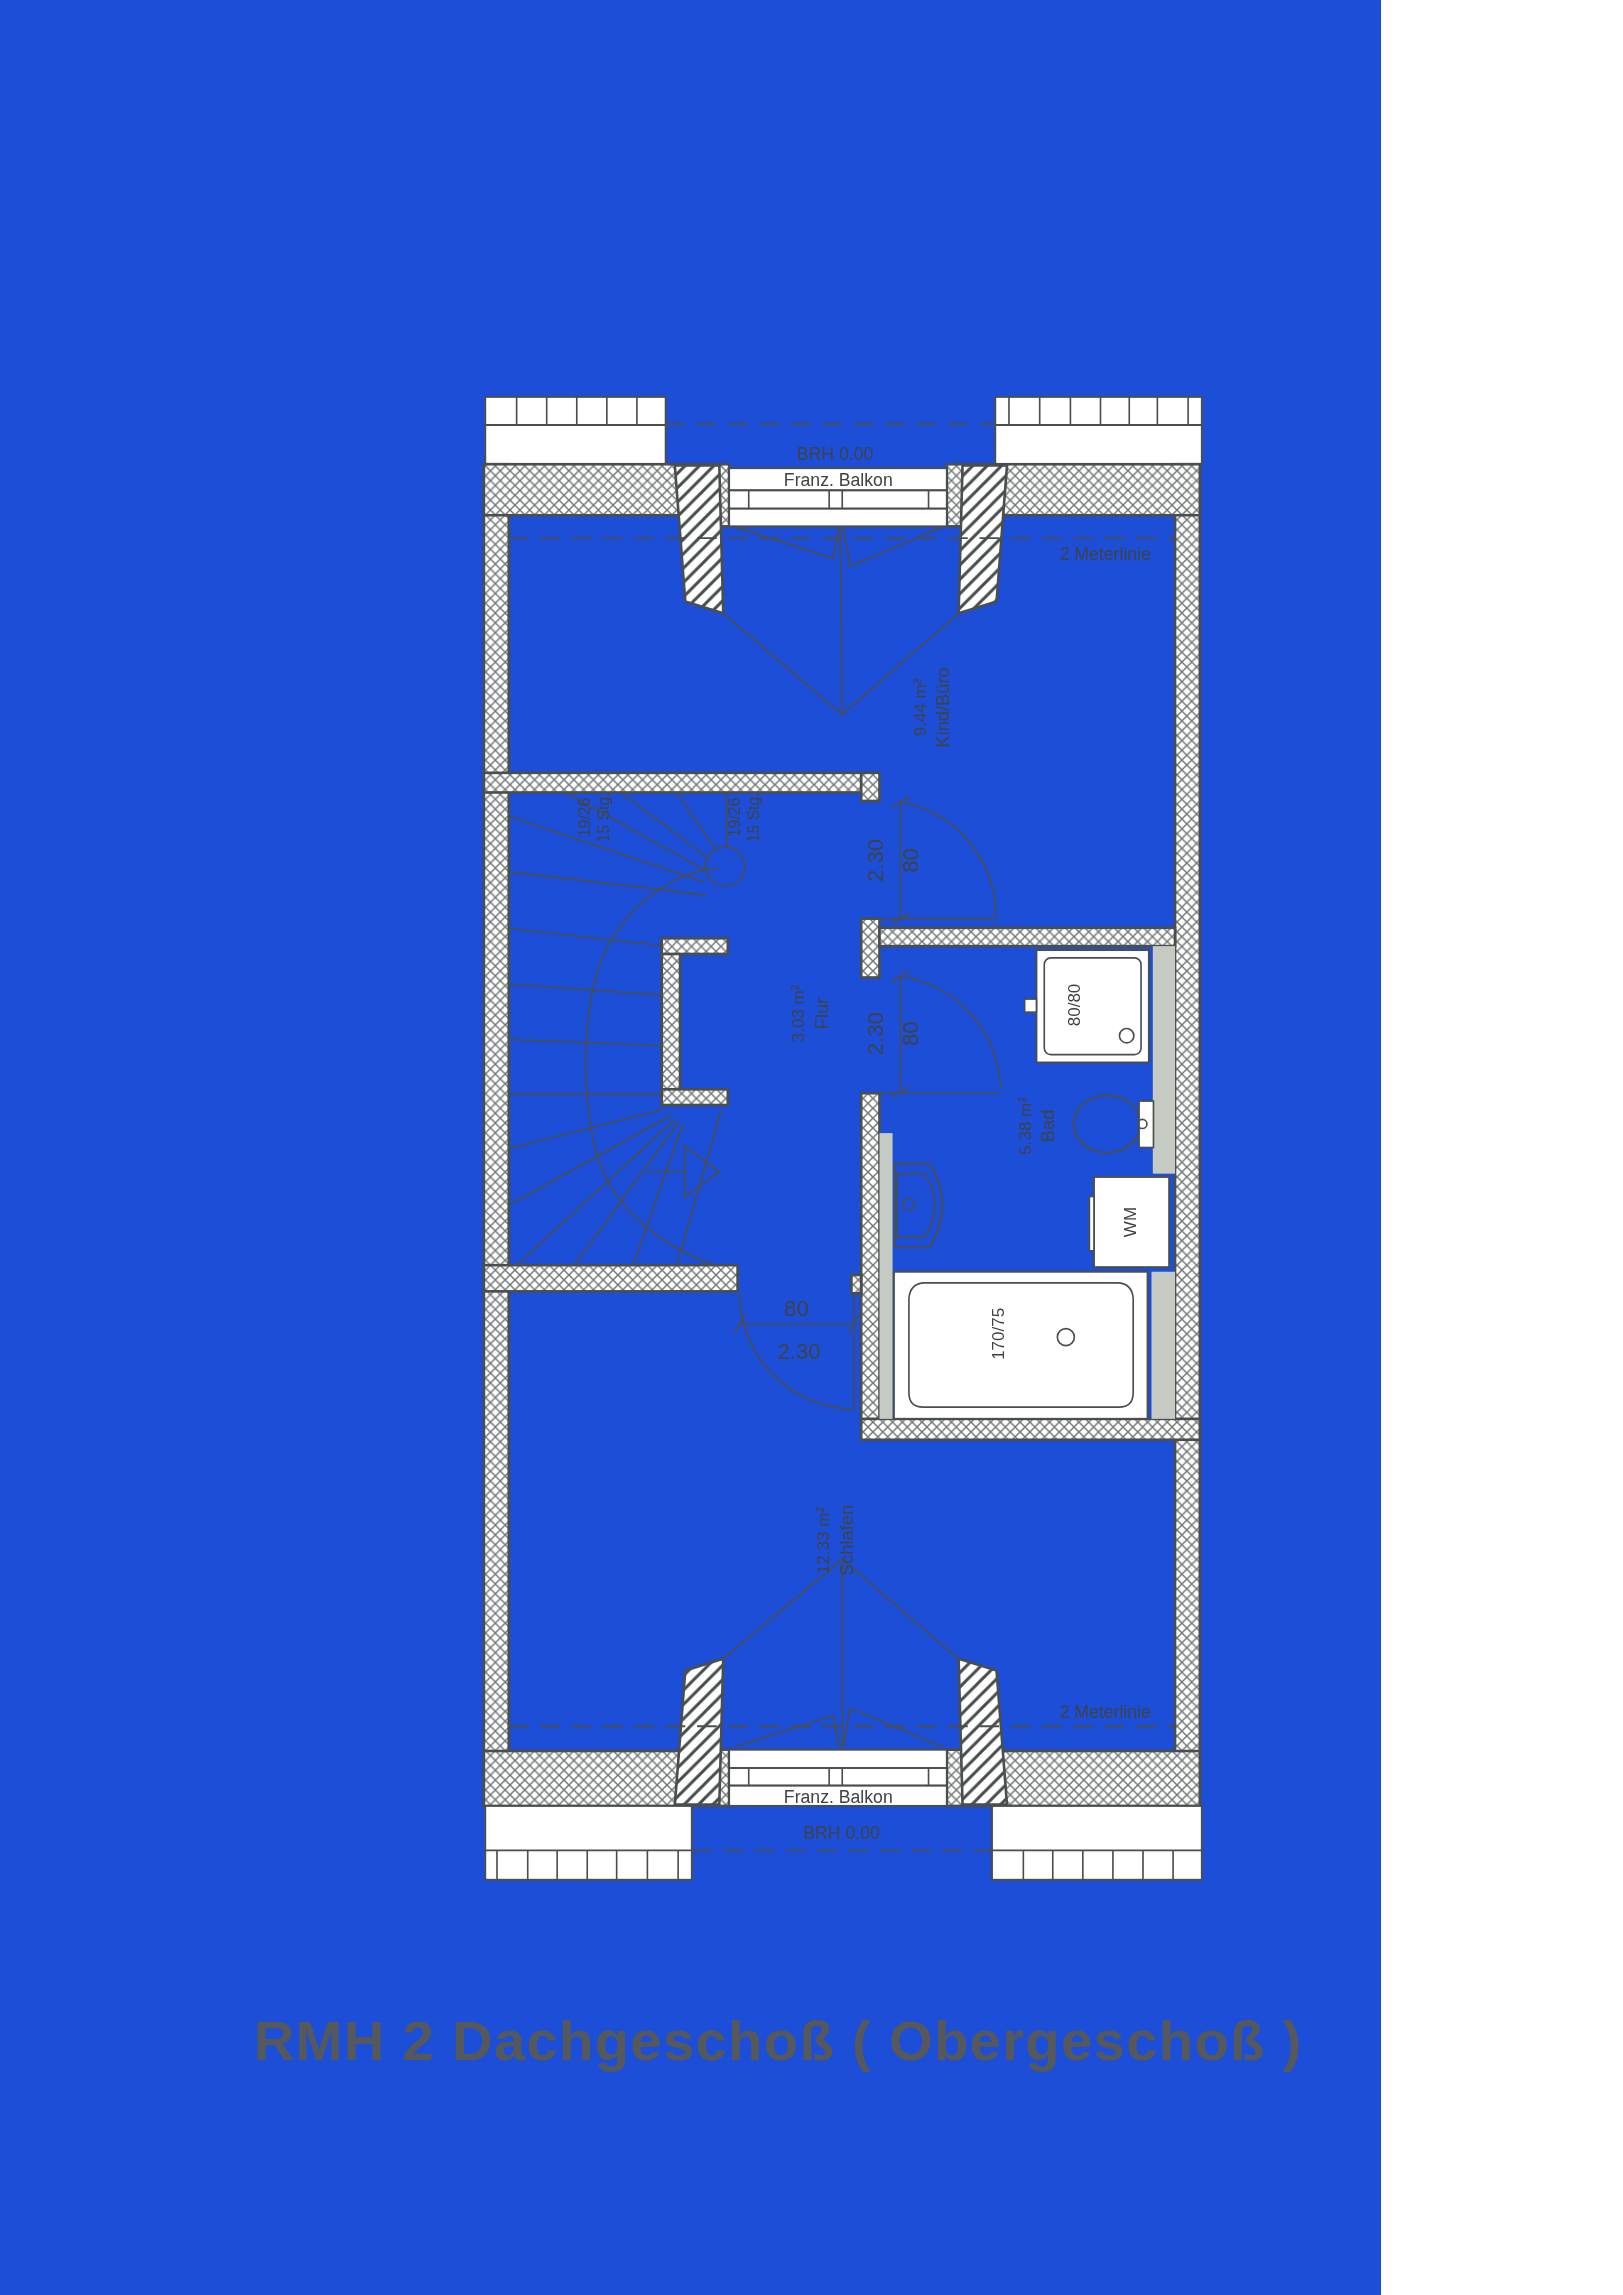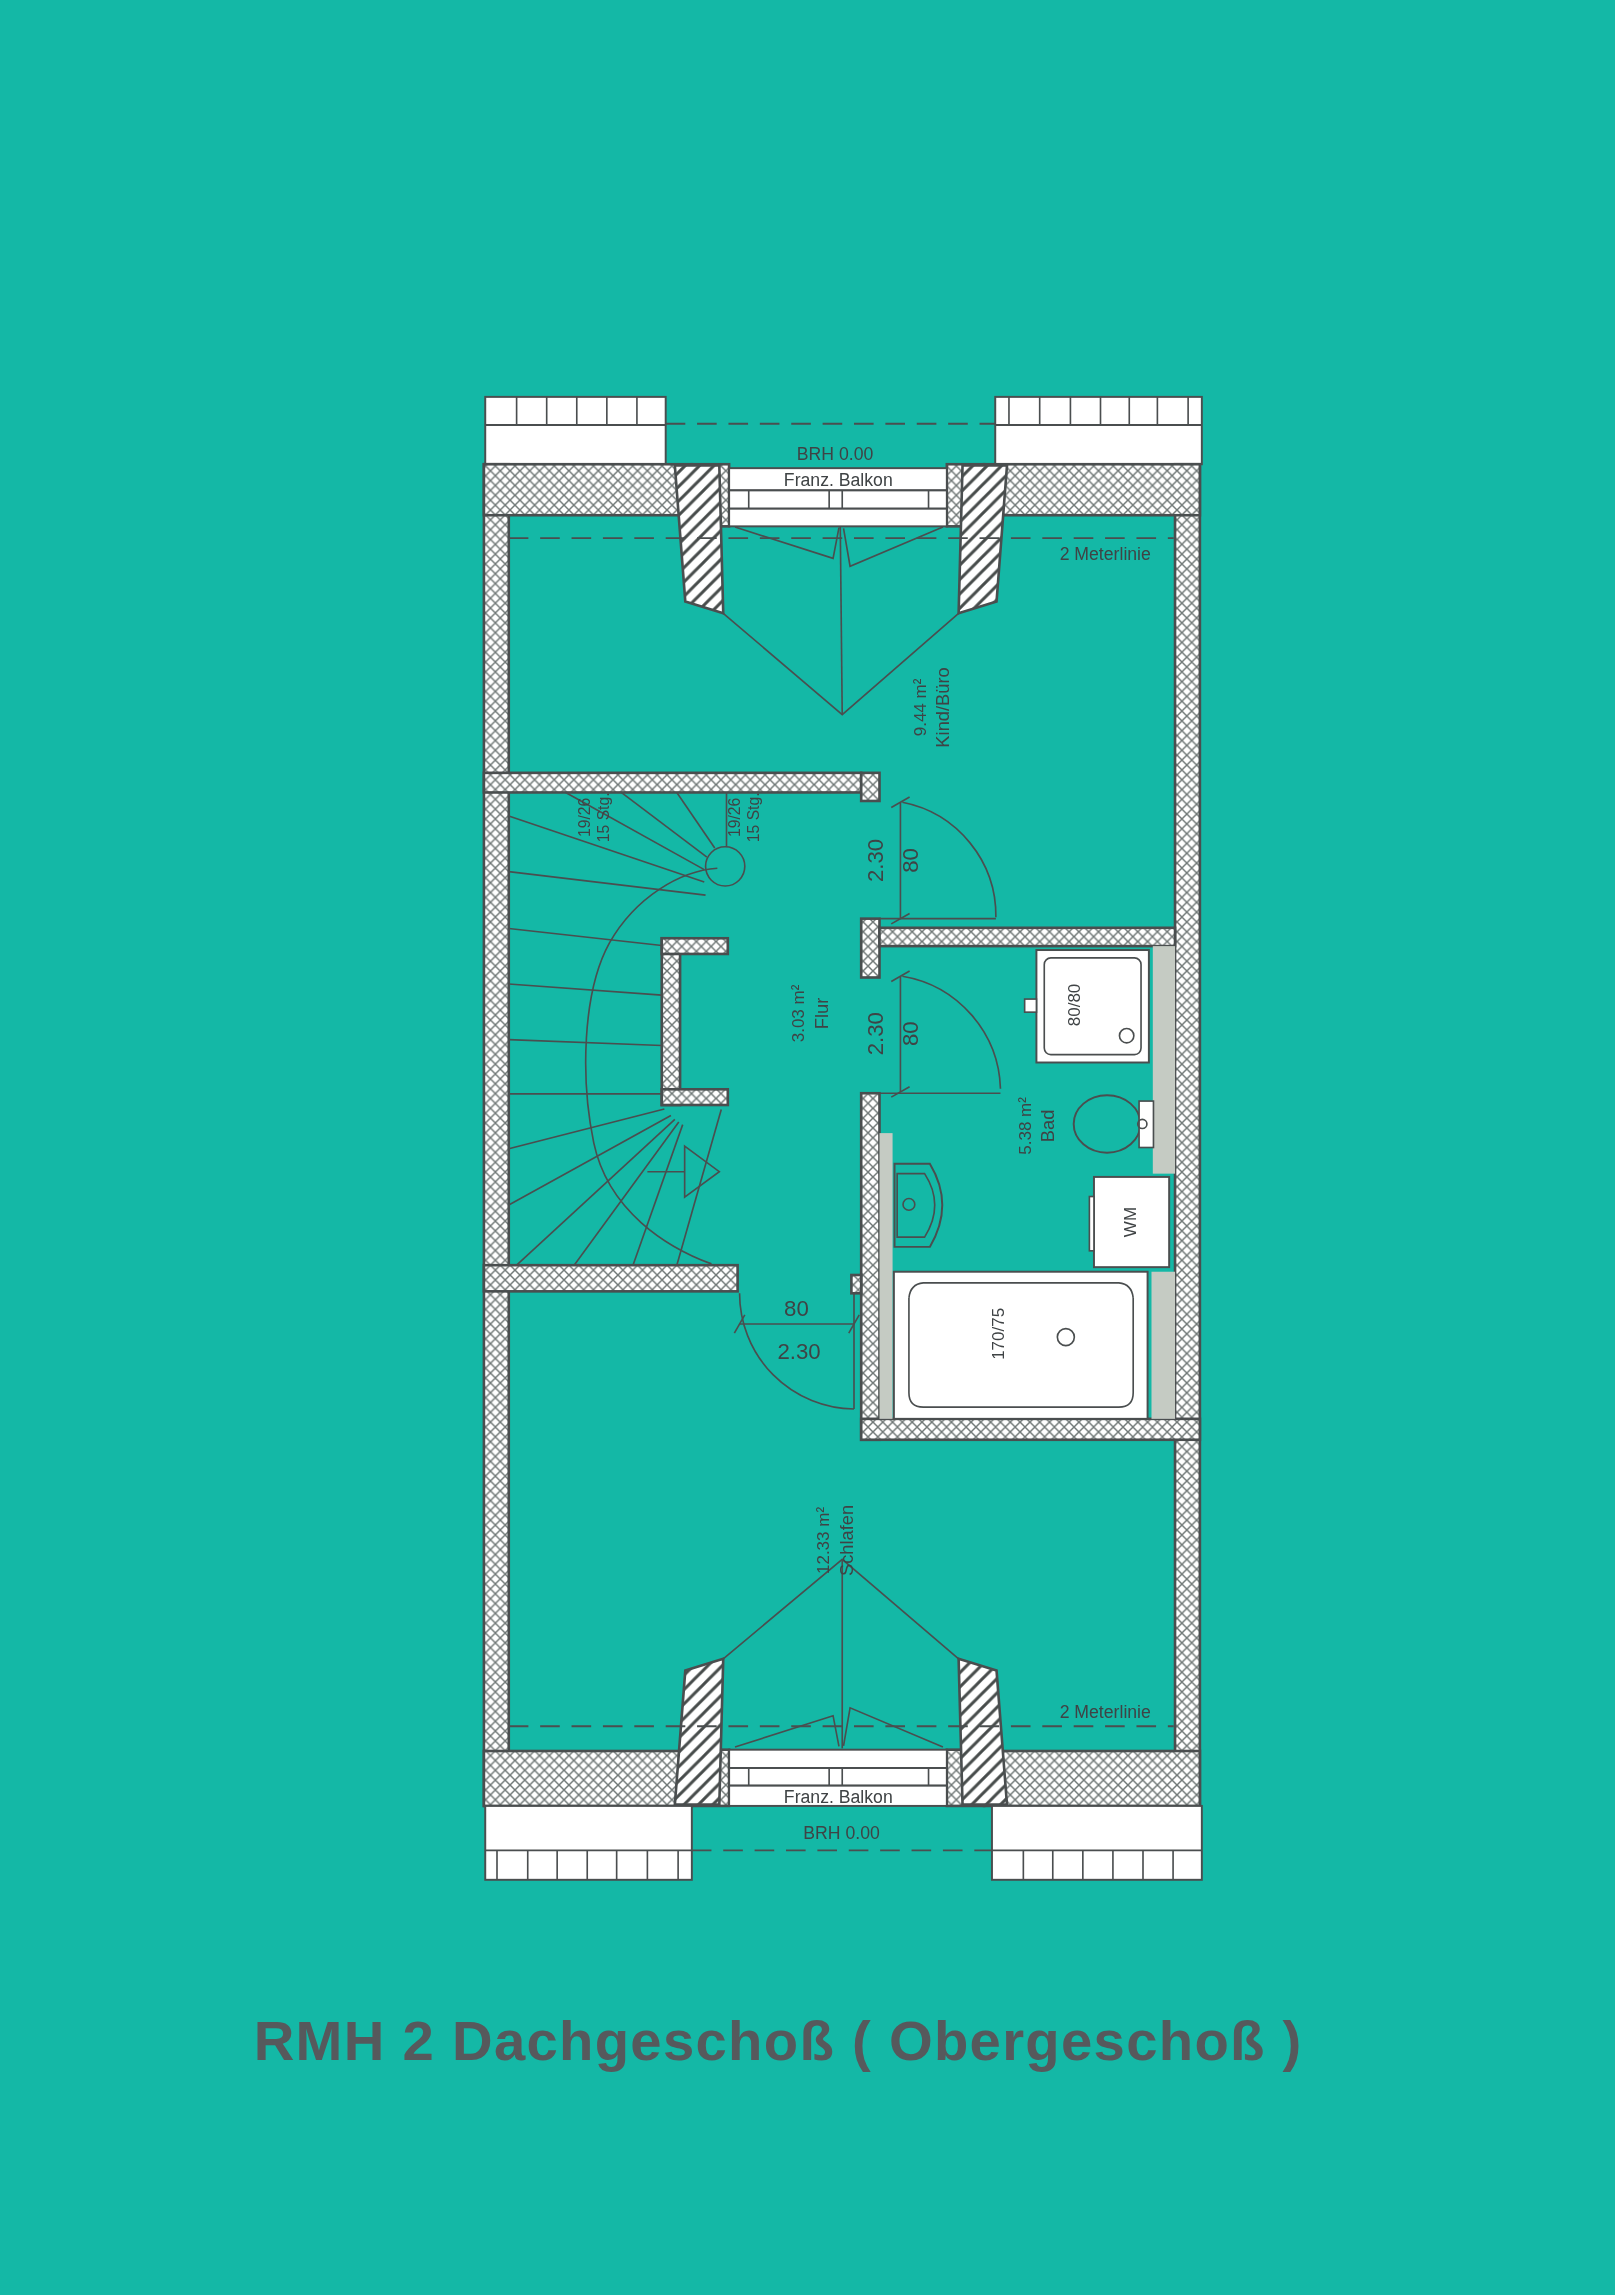--- a/index.html
+++ b/index.html
@@ -3,21 +3,21 @@
 <meta charset="utf-8">
 <style>
   :root{
     --c-line:#4a4e4f;
     --c-text:#3f4345;
     --c-hatch:#6f7776;
     --c-gray:#c5cbc3;
     --c-title:#56595c;
   }
   html,body{margin:0;padding:0;background:#ffffff;}
-  .page{width:1615px;height:2295px;position:relative;background:#14b8a6;
+  .page{width:1381px;height:2295px;position:relative;background:#1d4ed8;
         font-family:"Liberation Sans", sans-serif;}
   svg text{fill:var(--c-text);font-family:"Liberation Sans", sans-serif;}
   .wall{fill:url(#xh);stroke:var(--c-line);stroke-width:4;}
   .cheek{fill:url(#dh);stroke:var(--c-line);stroke-width:4;}
   .ln{stroke:var(--c-line);fill:none;}
   .thin{stroke-width:2.5;}
   .med{stroke-width:3;}
   .dash{stroke-dasharray:30 18;}
   .whitebox{fill:#fff;stroke:var(--c-line);}
   .grayfill{fill:var(--c-gray);stroke:none;}

